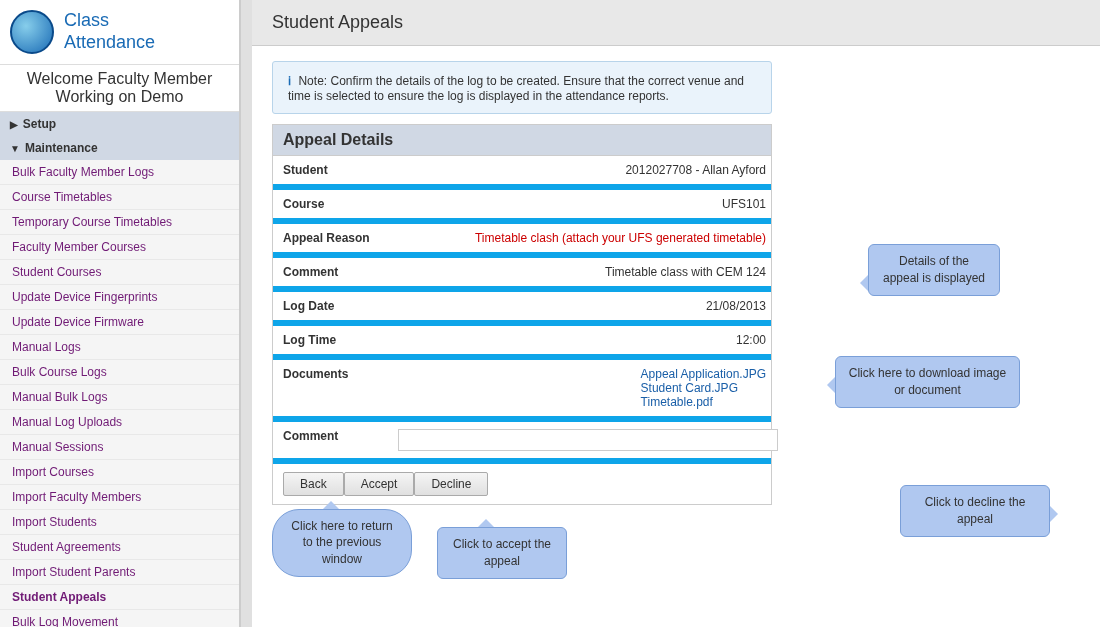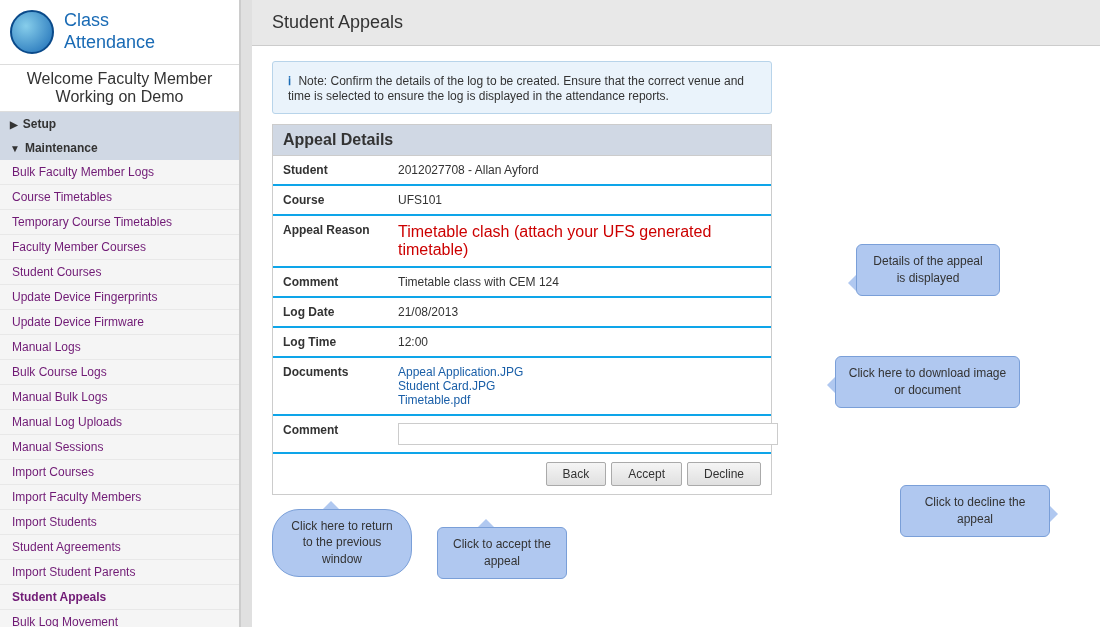--- a/index.html
+++ b/index.html
@@ -107,55 +107,54 @@
     .appeal-table-header {
       background: #d0d8e4;
       padding: 6px 10px;
       font-size: 16px;
       font-weight: bold;
       color: #333;
       border-bottom: 1px solid #ccc;
     }
     .appeal-row {
       display: flex;
-      border-bottom: 2px solid #0ea5e9;
+      border-bottom: 6px solid #0ea5e9;
       padding: 4px 0;
+      justify-content: space-between;
     }
     .appeal-row:last-child { border-bottom: none; }
     .appeal-label {
       font-weight: bold;
       width: 120px;
       min-width: 120px;
       padding: 3px 10px;
       color: #333;
       font-size: 12px;
     }
     .appeal-value {
       padding: 3px 5px;
       color: #333;
       font-size: 12px;
     }
     .appeal-value a {
       color: #1a5fa8;
       display: block;
       text-decoration: none;
     }
-    .appeal-reason-value { color: #cc0000; font-size: 16px; }
+    .appeal-reason-value { color: #cc0000; font-size: 12px; }
     .comment-input {
       border: 1px solid #ccc;
       width: 380px;
       height: 22px;
       padding: 2px 5px;
     }
 
     .button-row {
       display: flex;
-      gap: 5px;
       padding: 8px 10px;
-      justify-content: flex-end;
     }
     .btn {
       padding: 4px 16px;
       border: 1px solid #aaa;
       cursor: pointer;
       font-size: 12px;
       background: linear-gradient(to bottom, #f5f5f5, #e0e0e0);
       color: #333;
       border-radius: 2px;
     }
@@ -171,21 +170,21 @@
       color: #333;
       text-align: center;
       line-height: 1.4;
     }
     .callout::before {
       content: '';
       position: absolute;
       border: 8px solid transparent;
     }
     .callout-details {
-      width: 144px;
+      width: 132px;
       top: 198px;
       right: 100px;
       text-align: center;
     }
     .callout-details::before {
       border-right-color: #b0c8f0;
       top: 30px;
       left: -17px;
     }
     .callout-download {

